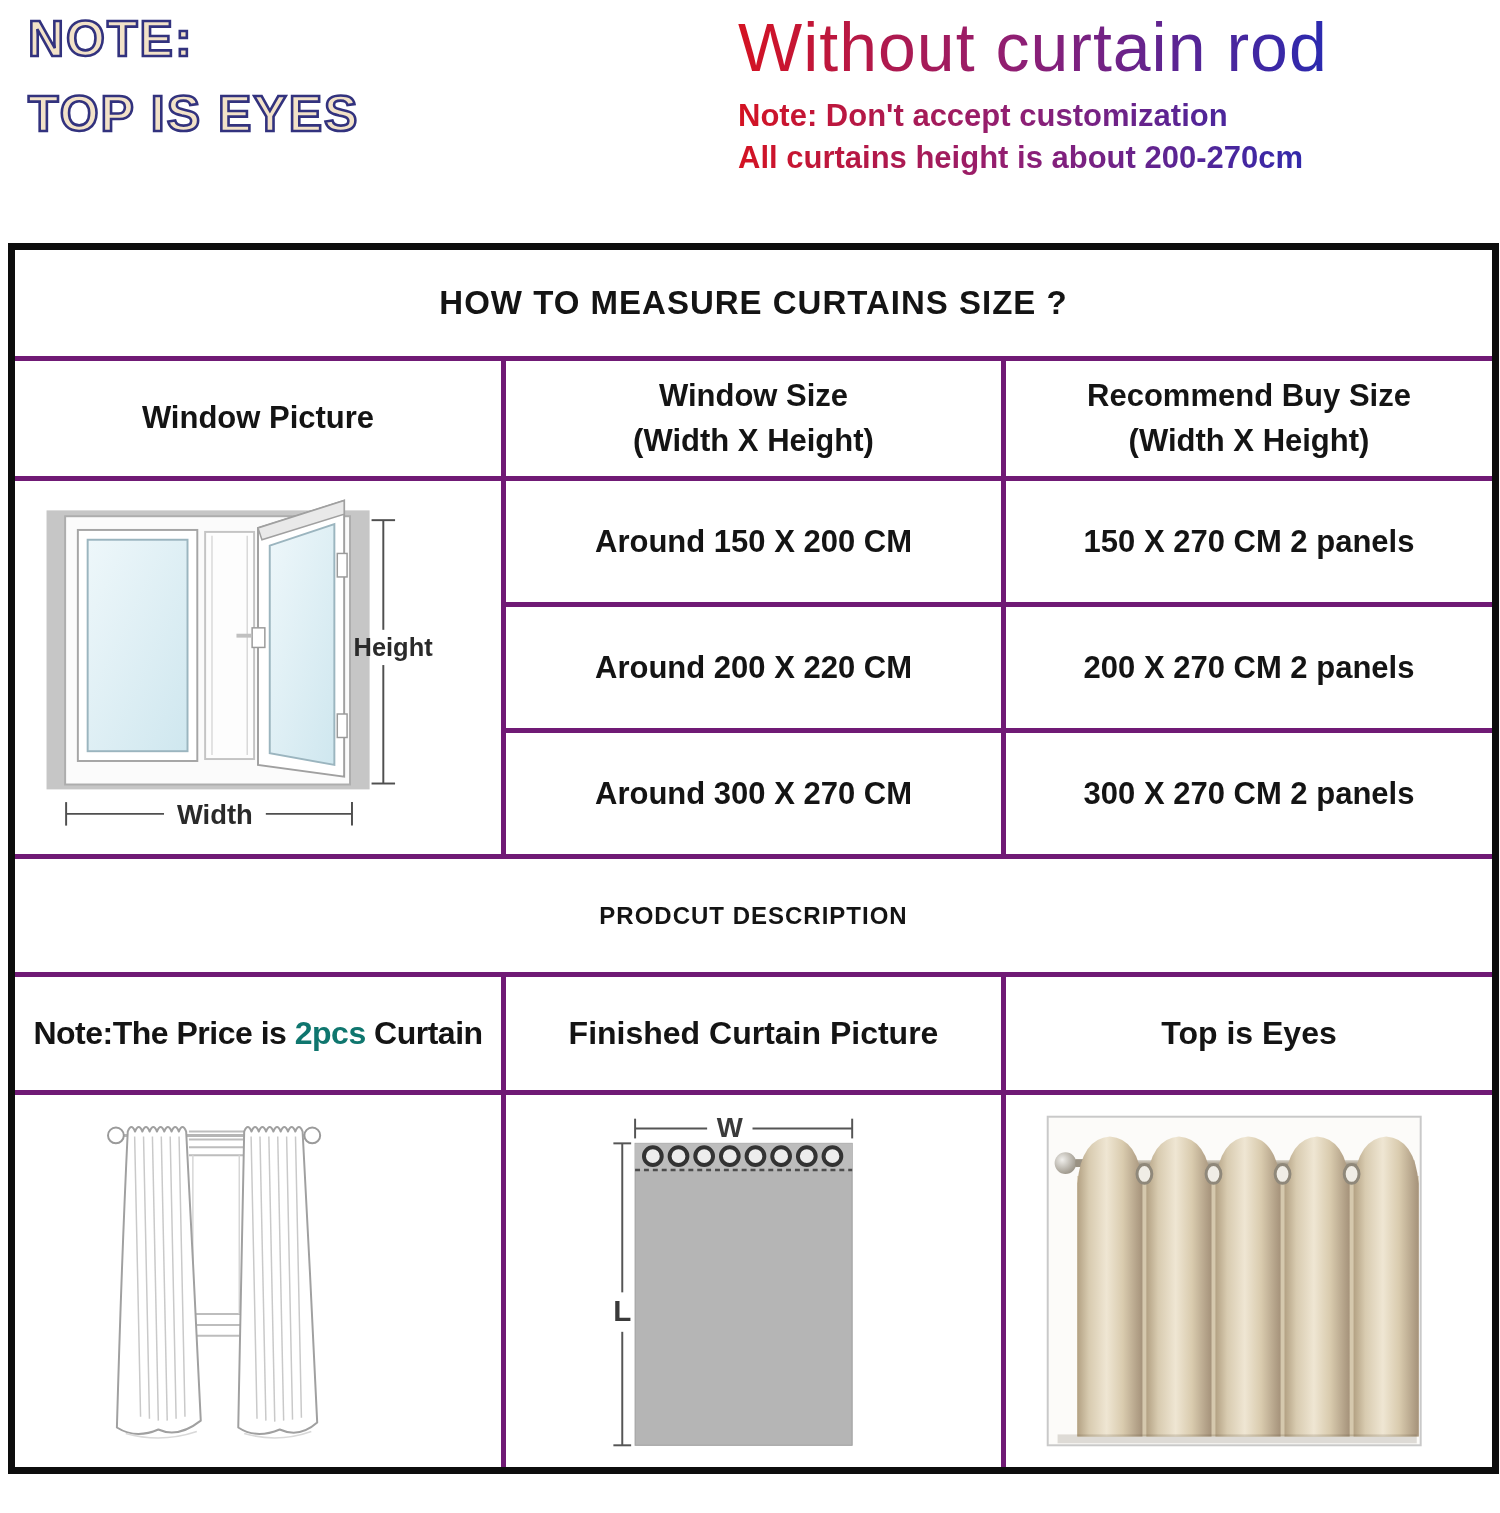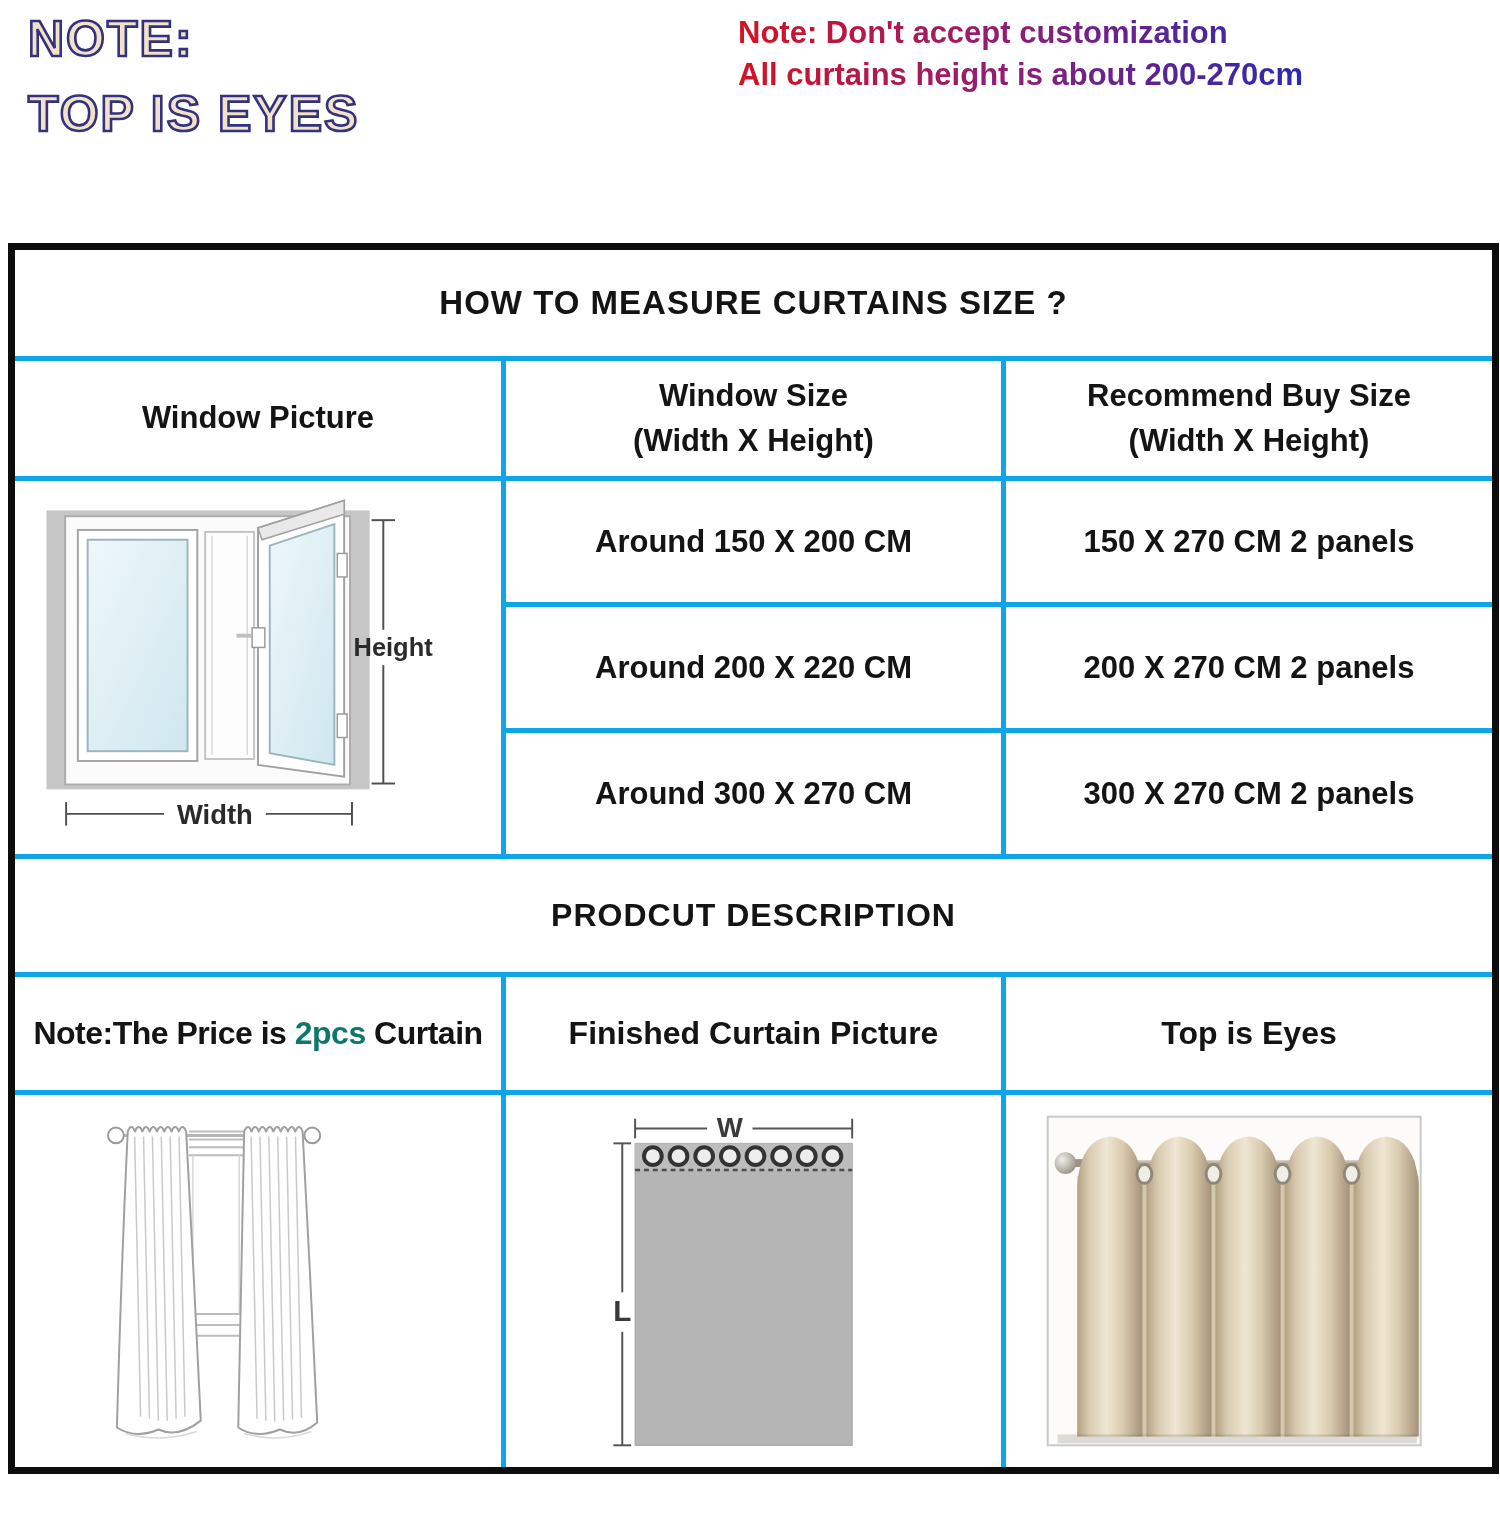--- a/index.html
+++ b/index.html
@@ -25,46 +25,47 @@
   .rod-title { font-size:68px; font-weight:400; letter-spacing:1px; line-height:1.05; margin-bottom:12px; }
   .rod-note  { font-size:31px; font-weight:700; line-height:42px; }
 
   
   table.size-table {
     position:absolute; left:8px; top:243px;
     width:1484px; border-collapse:collapse; table-layout:fixed;
     border:7px solid #0d0d0d;
   }
   table.size-table td {
-    border:5px solid #0ea5e9;
+    border:5px solid #701a75;
     text-align:center; vertical-align:middle;
     color:#141414; font-weight:700;
     background:#ffffff;
   }
   td.tbl-title   { height:112px; font-size:33px; letter-spacing:1px; }
   td.col-head    { height:120px; font-size:31px; line-height:1.45; }
   td.size-cell   { height:124px; font-size:31px; }
-  td.sect-title  { height:118px; font-size:32px; letter-spacing:1px; border-bottom-width:6px; }
+  td.sect-title  { height:118px; font-size:24px; letter-spacing:1px; border-bottom-width:6px; }
   td.label-cell  { height:118px; font-size:32px; }
   td.img-cell    { height:378px; padding:0; position:relative; }
   td.img-cell svg{ display:block; width:100%; height:100%; }
   .hl-red { color:#0f766e; }
   .price-cell { letter-spacing:-0.5px; }
 </style>
 </head>
 <body>
 
 <div class="page">
 
   <div class="top-area">
     <div class="note-block">
       <div>NOTE:</div>
       <div>TOP IS EYES</div>
     </div>
     <div class="rod-block">
+      <div class="rod-title grad">Without curtain rod</div>
       <div class="rod-note grad">Note: Don't accept customization</div>
       <div class="rod-note grad">All curtains height is about 200-270cm</div>
     </div>
   </div>
 
   <table class="size-table">
     <colgroup>
         <col style="width:492px">
         <col style="width:500px">
         <col style="width:492px">

